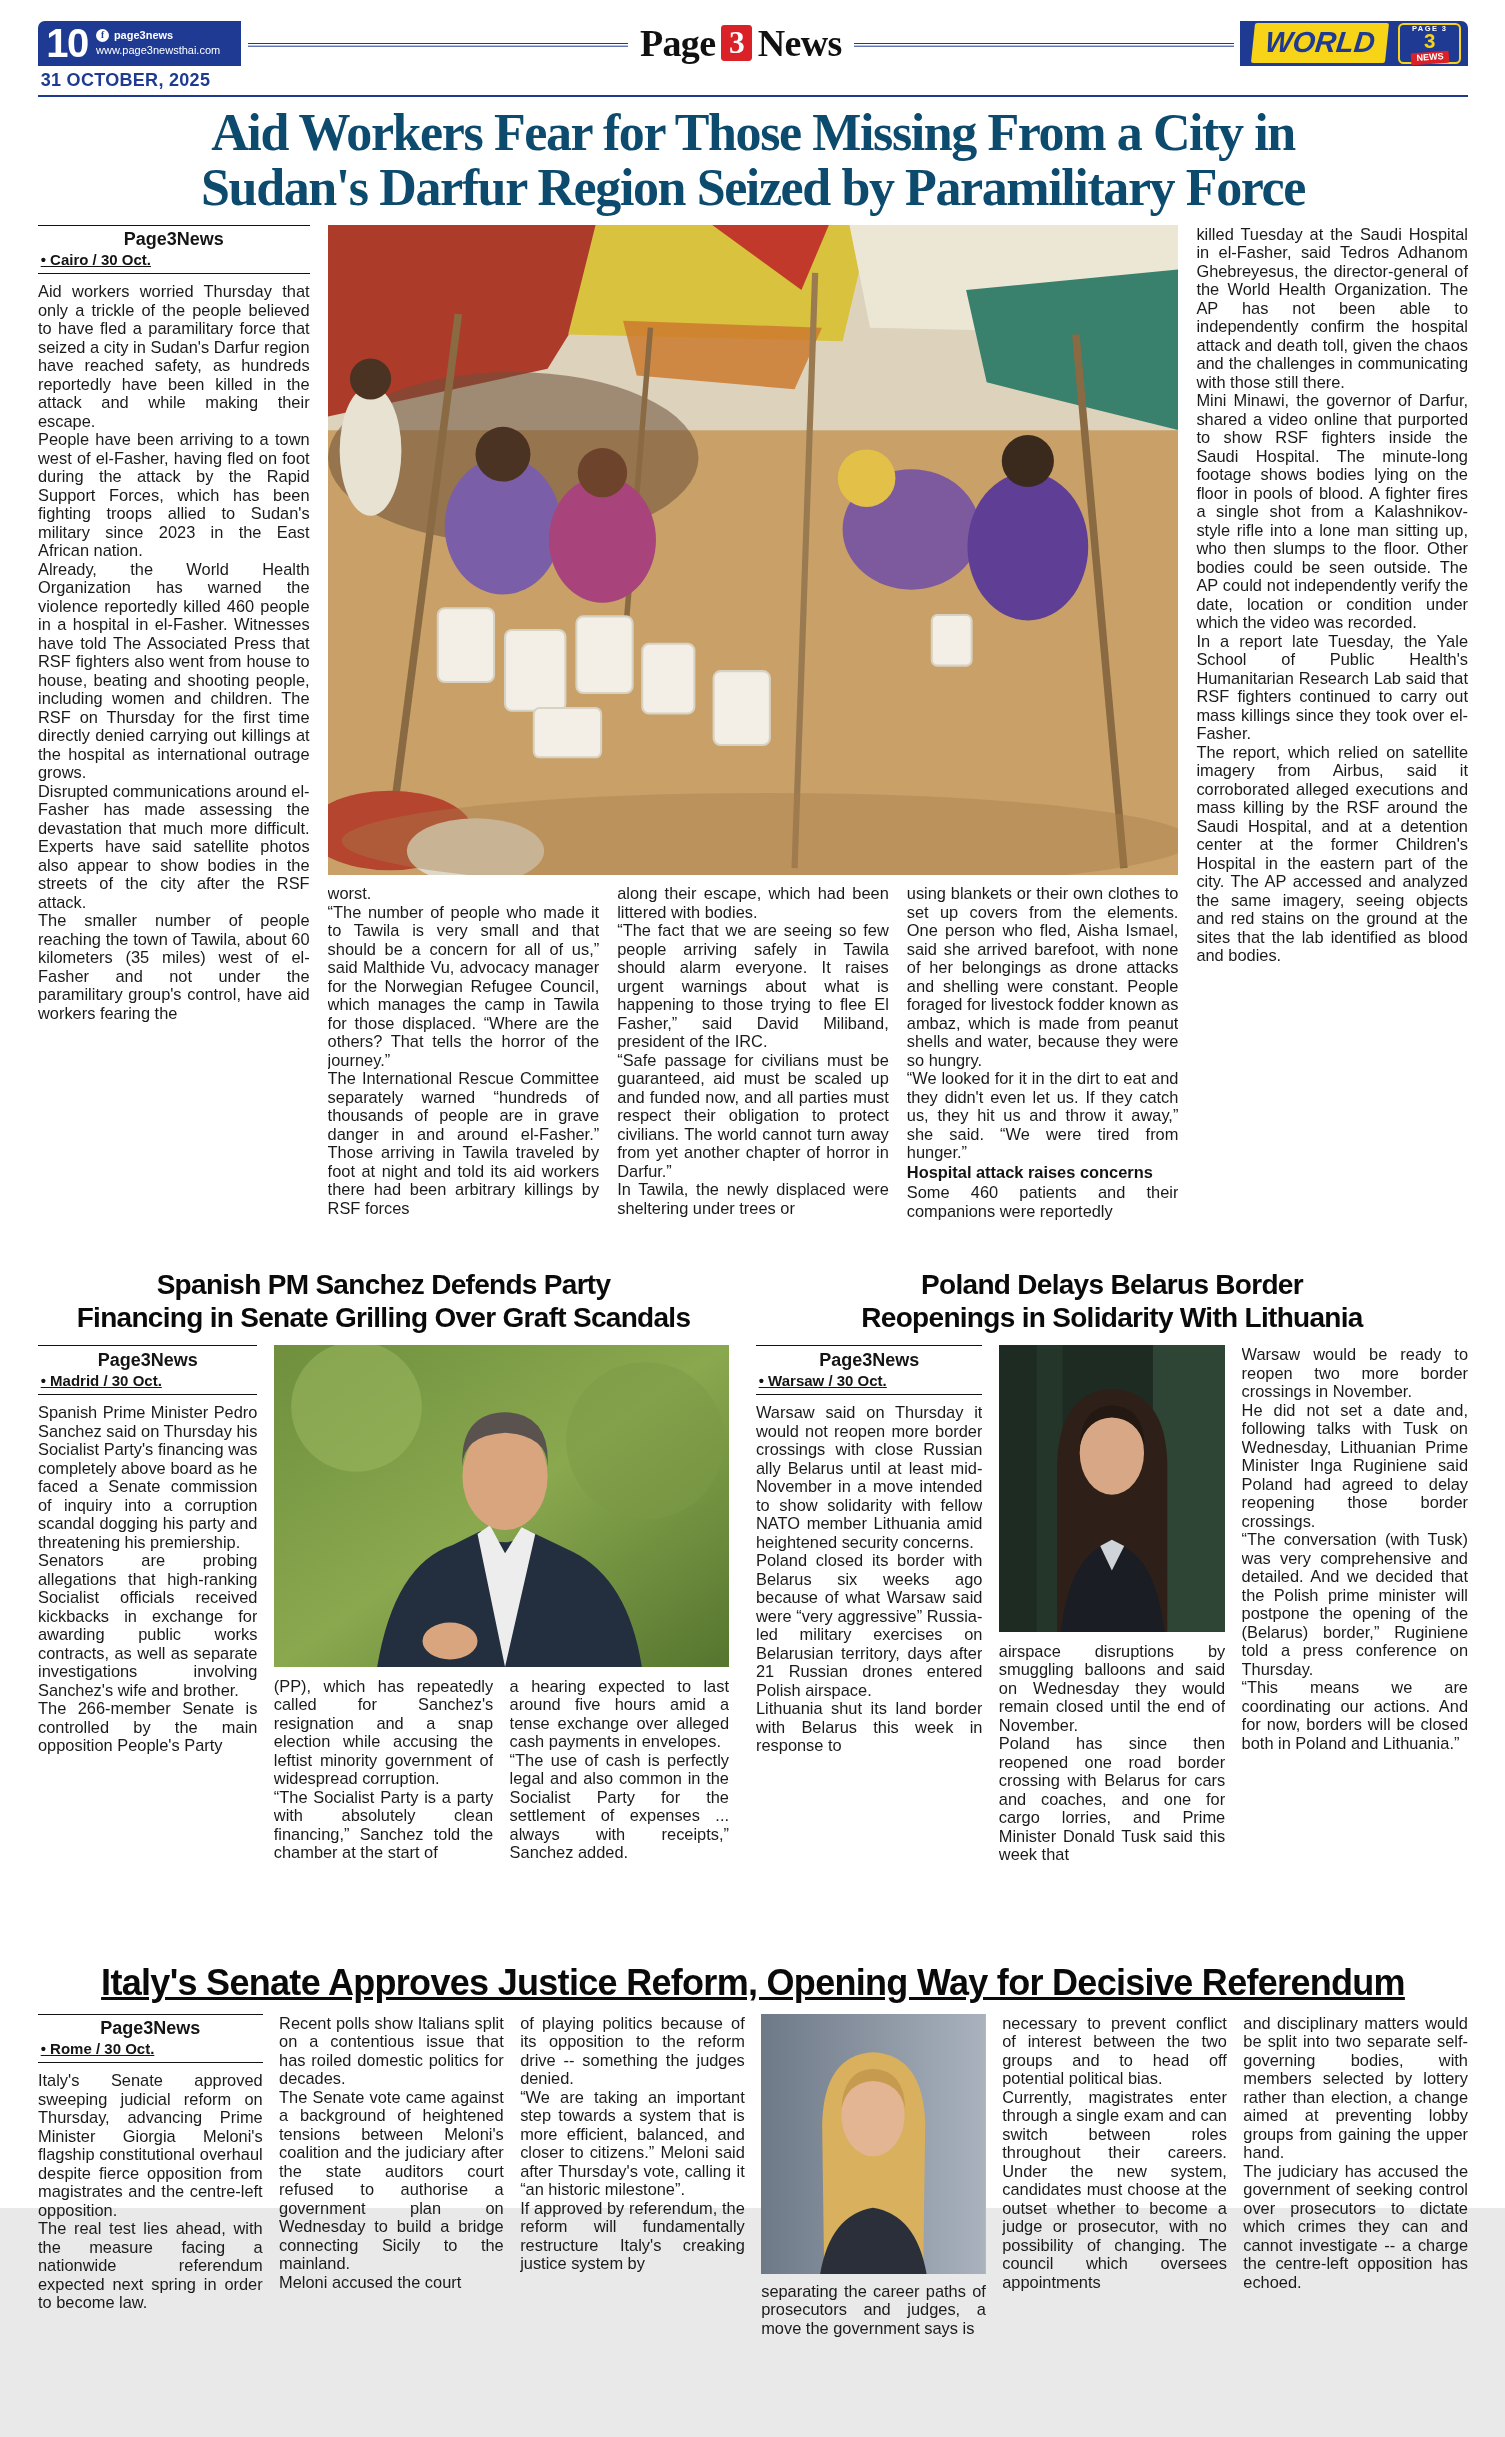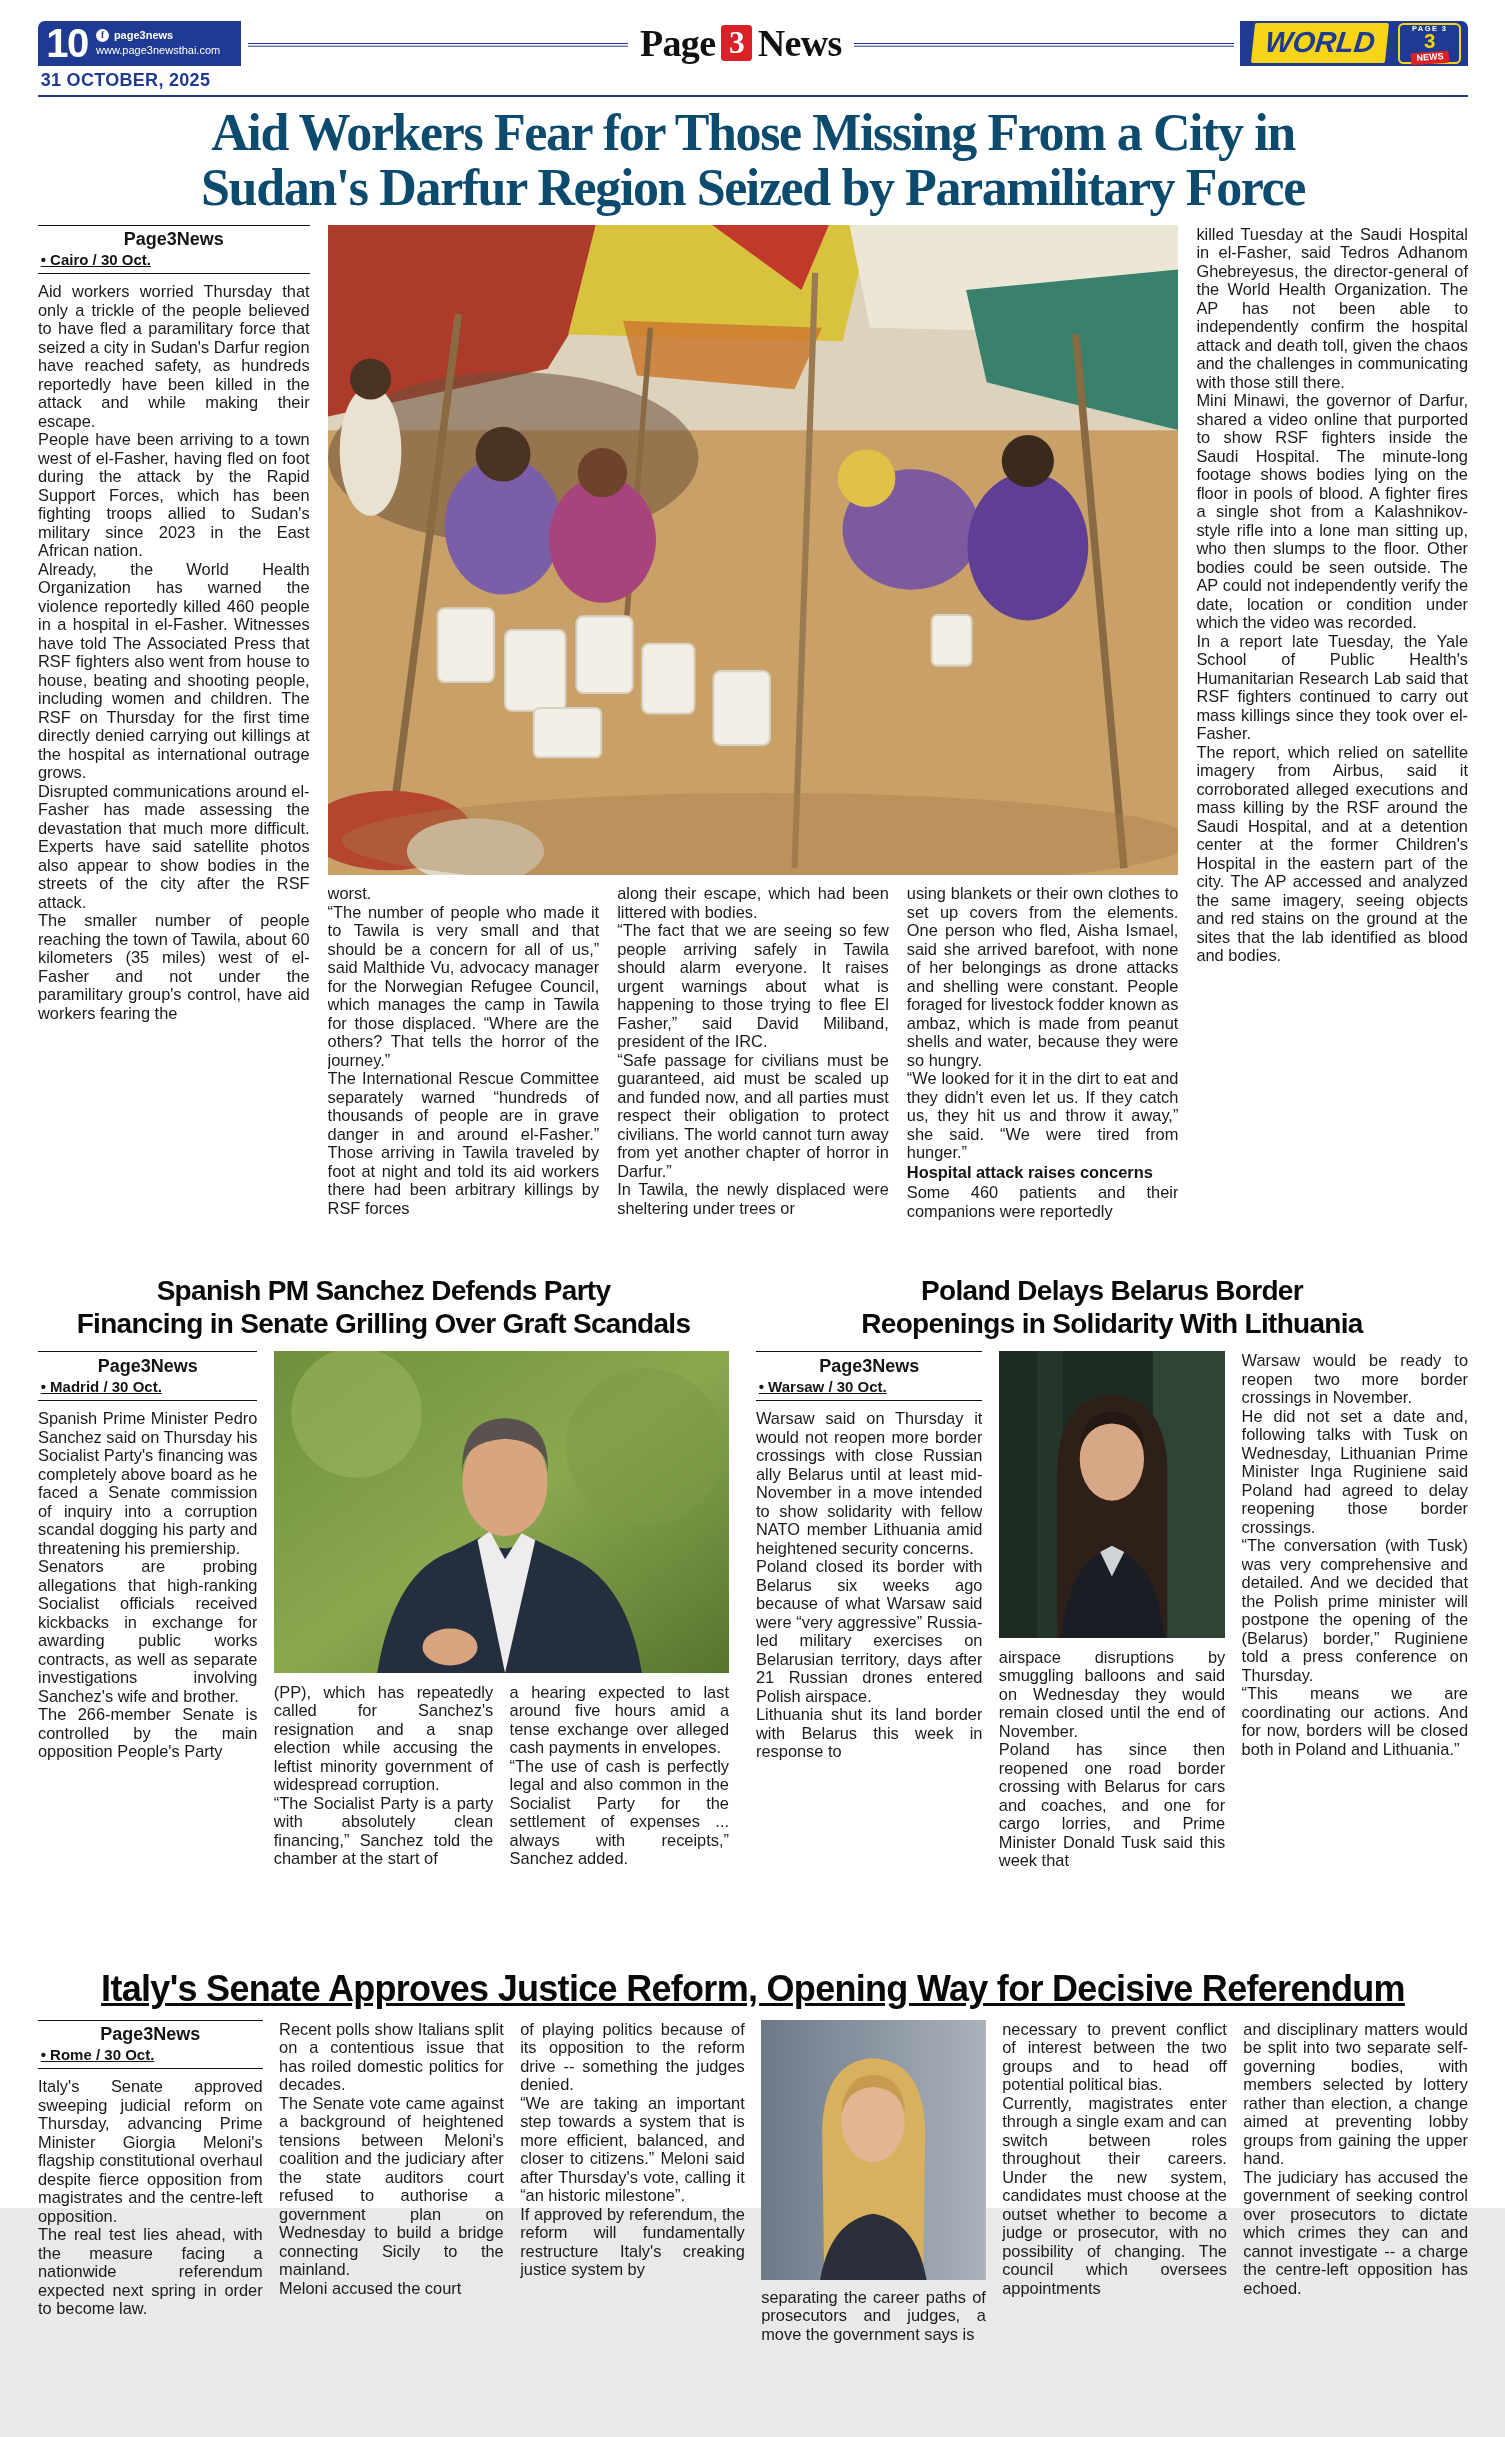--- a/index.html
+++ b/index.html
@@ -45,21 +45,21 @@
   .byline { border-top:1.4px solid #111; border-bottom:1.4px solid #111; padding:3.4px 2.7px 4.8px; margin-bottom:8.2px; }
   .byline-source { font-weight:bold; font-size:18px; text-align:center; }
   .byline-loc { font-weight:bold; font-size:15px; margin-top:1.4px;text-decoration:underline; }
   .body { font-size:16.4px; line-height:18.5px; text-align:justify; white-space:pre-line; color:#1a1a1a; }
   .subhead { font-weight:bold; font-size:16.4px; line-height:18.5px; margin:1.4px 0; }
 
   
   .main-grid { display:grid; grid-template-columns:repeat(5,1fr); grid-template-rows:auto 1fr;
                grid-template-areas:"c1 ph ph ph c5" "c1 c2 c3 c4 c5";
                column-gap:18px; row-gap:9.6px; height:1027px; overflow:hidden; }
-  .row-two { display:flex; gap:27px; margin-top:21px; }
+  .row-two { display:flex; gap:27px; margin-top:15px; }
   .article-spain { width:691px; }
   .article-poland { flex:1; }
   .spain-grid { display:grid; grid-template-columns:repeat(3,1fr); grid-template-rows:auto 1fr;
                 grid-template-areas:"c1 ph ph" "c1 c2 c3";
                 column-gap:16.4px; row-gap:9.6px; height:602px; overflow:hidden; }
   .poland-grid { display:grid; grid-template-columns:repeat(3,1fr); grid-template-rows:auto 1fr;
                  grid-template-areas:"c1 ph c3" "c1 c2 c3";
                  column-gap:16.4px; row-gap:9.6px; height:602px; overflow:hidden; }
   .article-italy { margin-top:15px; }
   .italy-grid { display:grid; grid-template-columns:repeat(6,1fr); grid-template-rows:auto 1fr;

